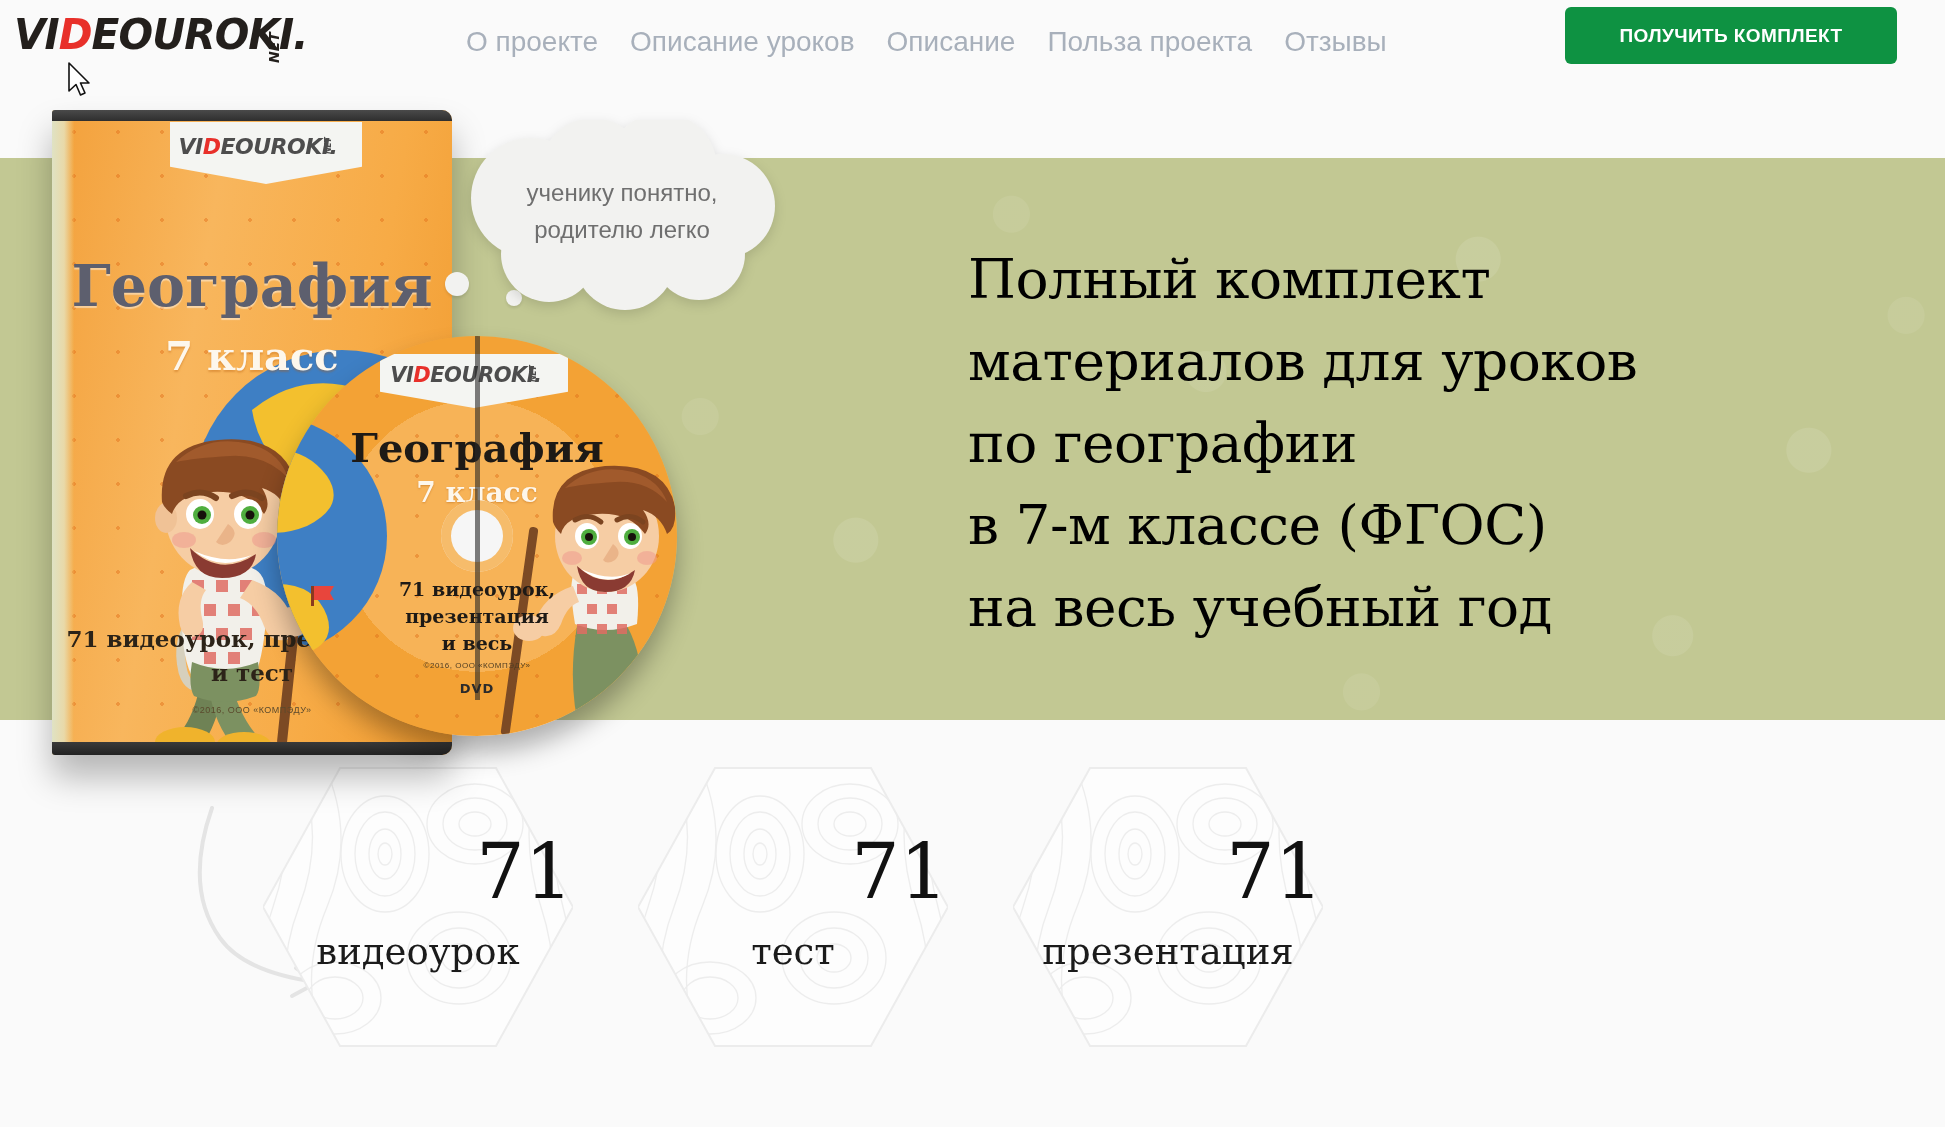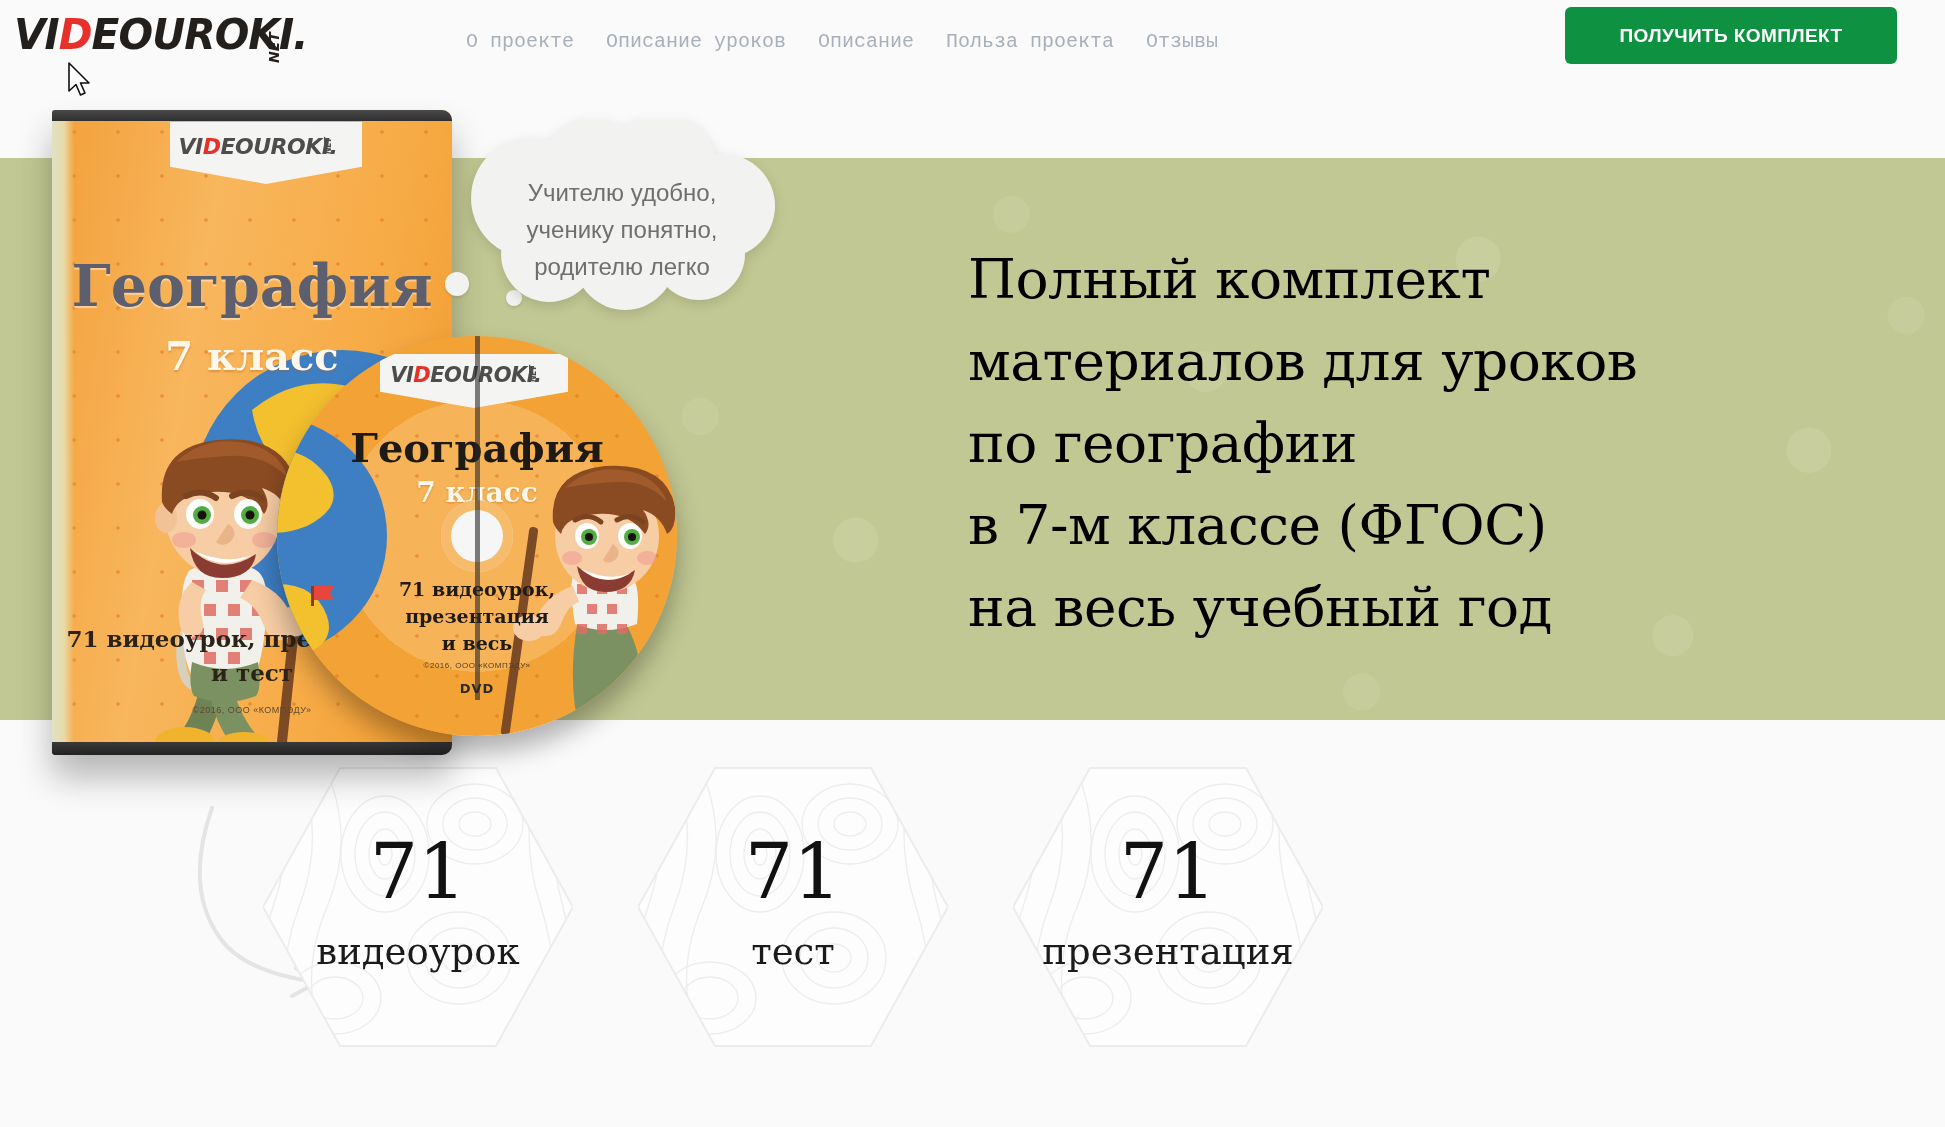--- a/index.html
+++ b/index.html
@@ -30,22 +30,22 @@
     display:inline-block;
     transform:rotate(-90deg) translate(6px,-10px);
     transform-origin:left bottom;
     color:#231f1c;
   }
   .nav{
     position:absolute;left:450px;top:18px;height:48px;
     display:flex;align-items:center;gap:0px;
   }
   .nav a{
-    font-family:Liberation Mono, monospace;
-    font-size:20px;color:#a8b0bb;text-decoration:none;
+    font-family:Liberation Sans, sans-serif;
+    font-size:28px;color:#a8b0bb;text-decoration:none;
     padding:0 16px;white-space:nowrap;line-height:48px;
   }
   .cta-btn{
     position:absolute;left:1565px;top:7px;
     width:332px;height:57px;border-radius:6px;
     background:#0e9242;border:none;
     color:#ffffff;font-family:"Liberation Sans", sans-serif;
     font-weight:bold;font-size:19px;letter-spacing:0.4px;
     cursor:pointer;
   }
@@ -218,21 +218,21 @@
   .puff{position:absolute;border-radius:50%;background:#f2f2f0;z-index:34;
         box-shadow:0 2px 3px rgba(0,0,0,.10);}
 
   
   .hexrow{position:absolute;left:0;top:762px;width:1945px;height:320px;z-index:15;}
   .hex{
     position:absolute;width:310px;height:290px;
   }
   .hex svg{position:absolute;left:0;top:0;}
   .hex .num{
-    position:absolute;left:0;top:72px;width:100%;text-align:center;
+    position:absolute;left:0;top:72px;width:100%;text-align:right;
     font-family:"DejaVu Serif", serif;font-weight:400;font-size:76px;color:#111;
     line-height:76px;
   }
   .hex .lbl{
     position:absolute;left:0;top:160px;width:100%;text-align:center;
     font-family:"DejaVu Serif", serif;font-weight:400;font-size:37px;color:#1b1b1b;margin-top:8px;
   }
   .arrow{position:absolute;left:150px;top:790px;width:210px;height:220px;z-index:14;}
 
   .cursor{position:absolute;left:68px;top:62px;z-index:90;}
@@ -441,21 +441,20 @@
         <circle cx="136" cy="50" r="52"></circle>
         <circle cx="205" cy="48" r="55"></circle>
         <circle cx="266" cy="86" r="52"></circle>
         <circle cx="92" cy="134" r="48"></circle>
         <circle cx="168" cy="140" r="50"></circle>
         <circle cx="242" cy="134" r="46"></circle>
         <rect x="60" y="60" width="215" height="90" rx="28"></rect>
       </g>
     </svg>
     <div class="txt">
-      <div>Учителю удобно,</div>
       <div>ученику понятно,</div>
       <div>родителю легко</div>
     </div>
   </div>
 
   <div class="puff" style="left:641px;top:159px;width:22px;height:22px;"></div>
   <div class="puff" style="left:578px;top:253px;width:26px;height:26px;"></div>
   <div class="puff" style="left:445px;top:272px;width:24px;height:24px;"></div>
   <div class="puff" style="left:506px;top:290px;width:16px;height:16px;"></div>
 

